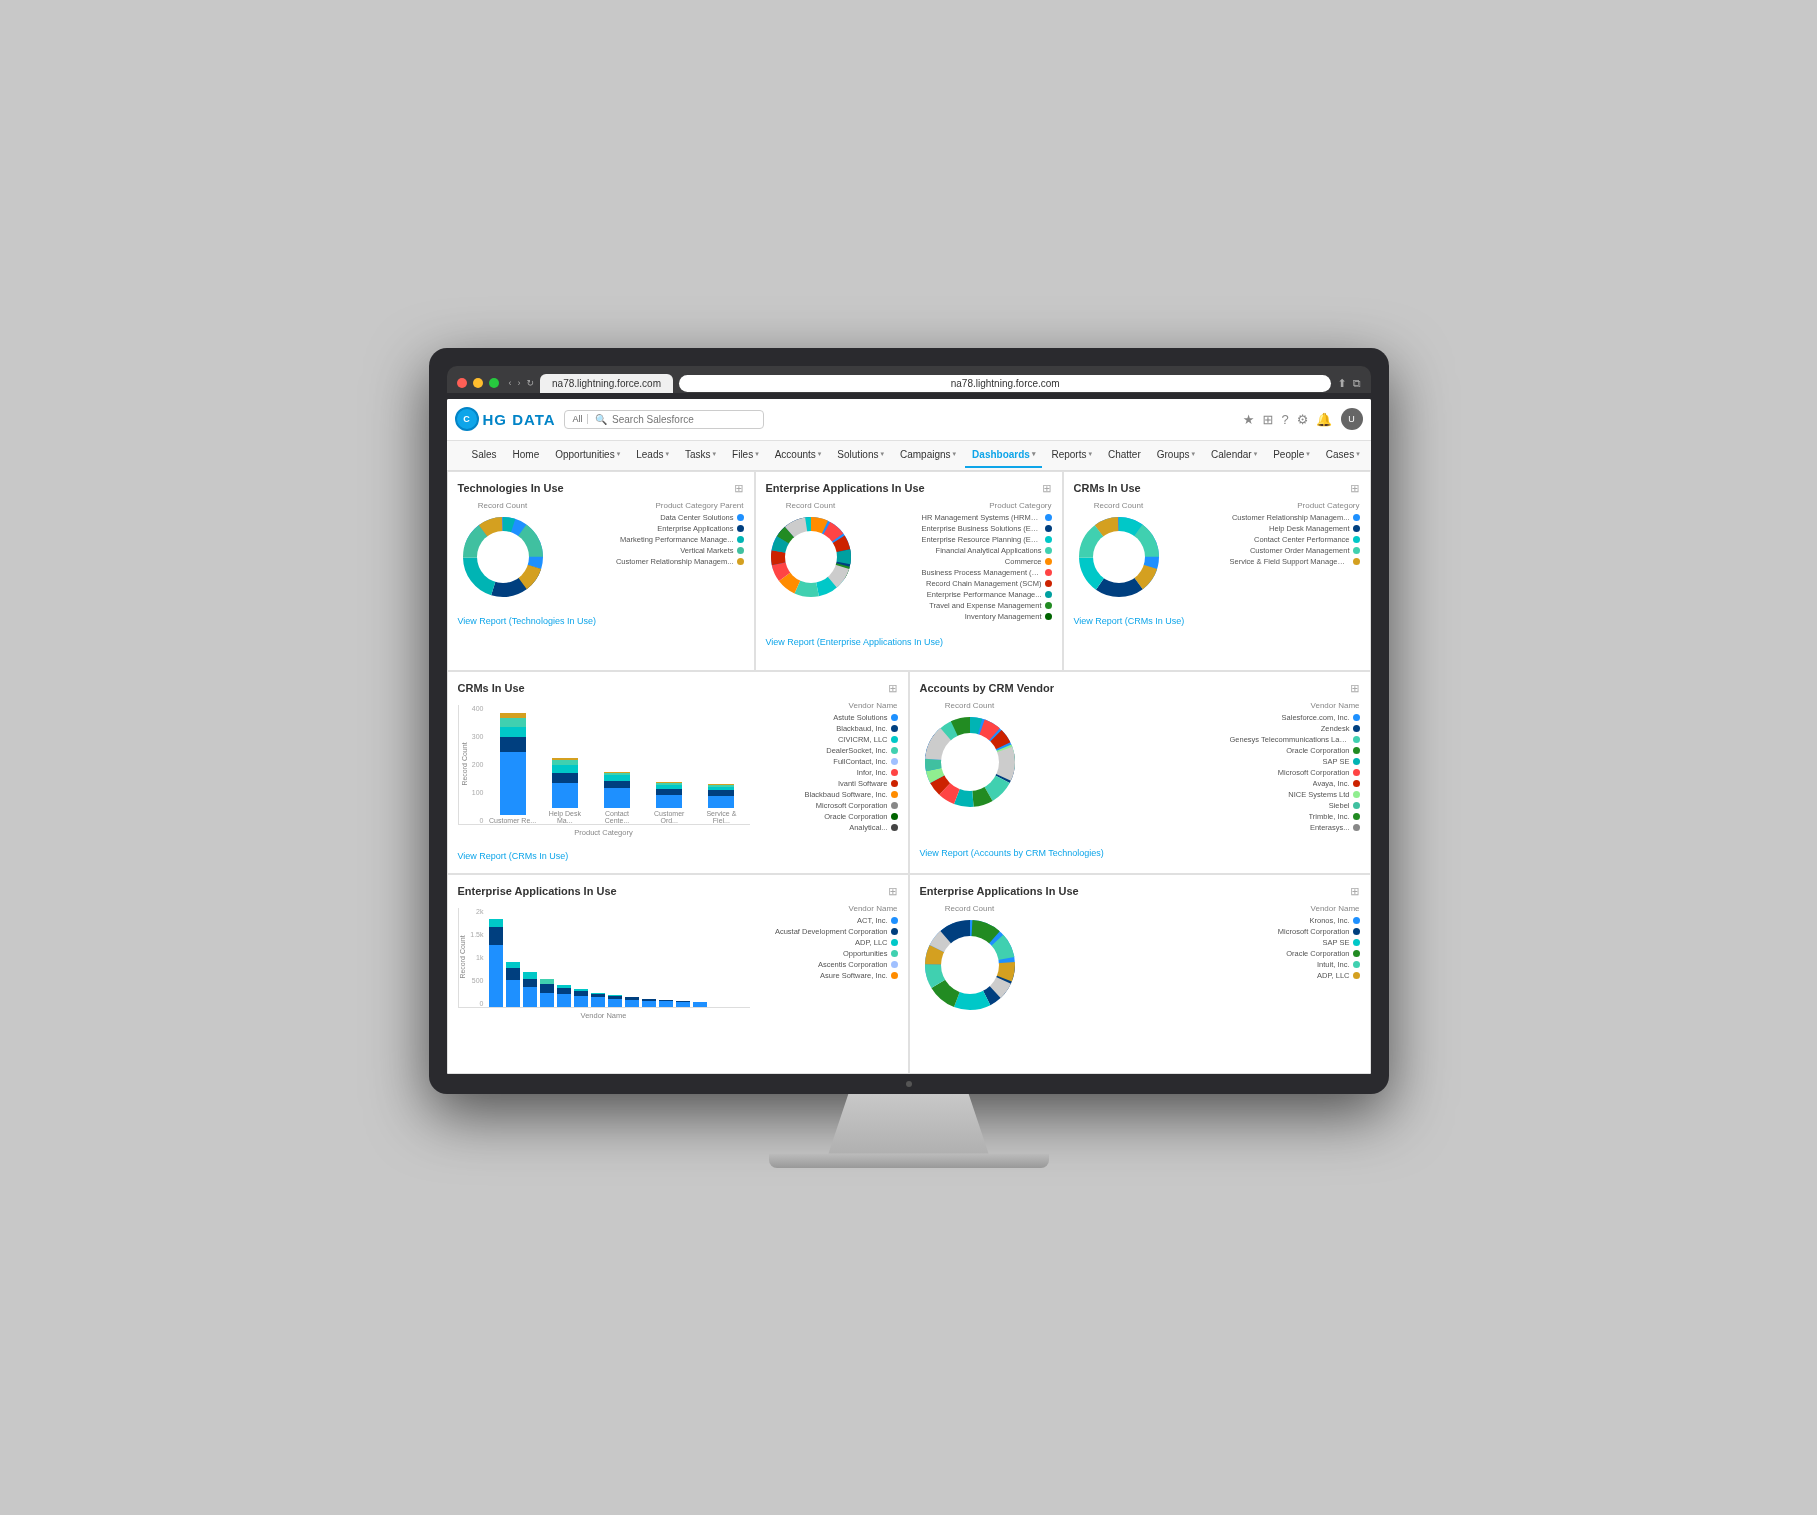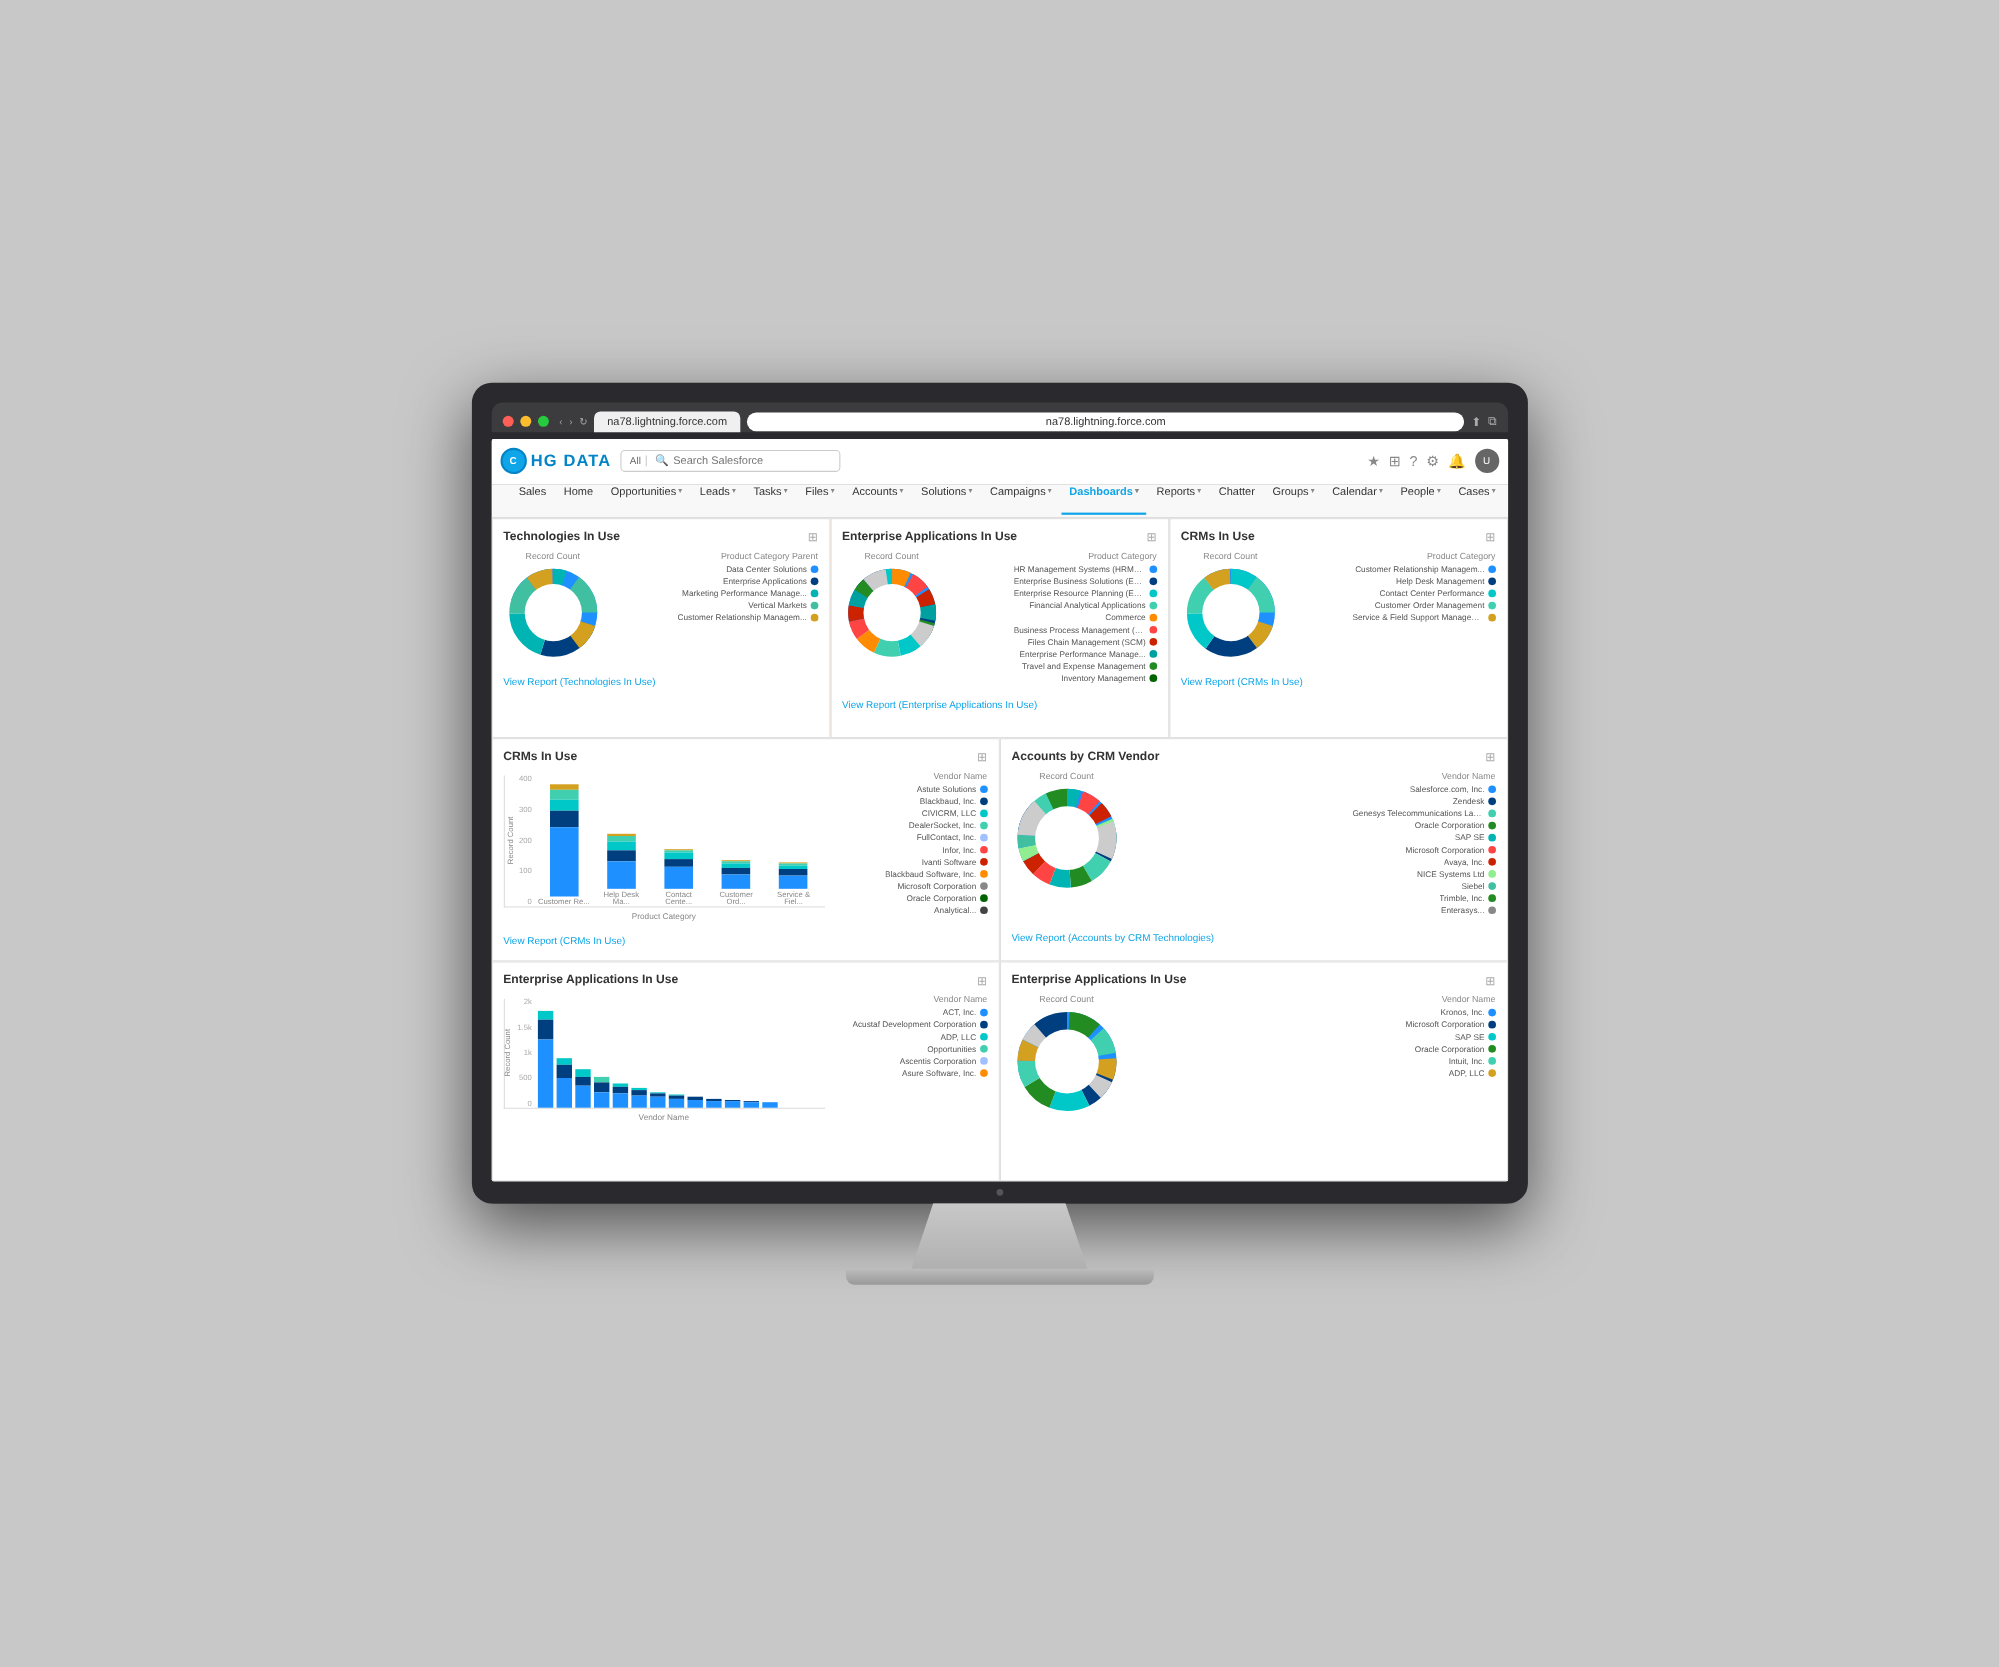--- a/index.html
+++ b/index.html
@@ -133,20 +133,21 @@
     }
     .sf-nav-dots span {
       background: #666;
       border-radius: 1px;
       display: block;
     }
     .sf-nav-item {
       padding: 0 7px;
       height: 26px;
       display: flex;
+      align-items: center;
       gap: 2px;
       cursor: pointer;
       color: #333;
       border-bottom: 2px solid transparent;
       white-space: nowrap;
       font-size: 10px;
     }
     .sf-nav-item.active {
       border-bottom: 2px solid #0ea5e9;
       color: #0ea5e9;
@@ -505,21 +506,21 @@
                 </div>
               <div class="legend-item">
                   <span class="legend-text">Commerce</span>
                   <span class="legend-dot" style="background:#ff8c00;"></span>
                 </div>
               <div class="legend-item">
                   <span class="legend-text">Business Process Management (B...</span>
                   <span class="legend-dot" style="background:#ff4444;"></span>
                 </div>
               <div class="legend-item">
-                  <span class="legend-text">Files Chain Management (SCM)</span>
+                  <span class="legend-text">Record Chain Management (SCM)</span>
                   <span class="legend-dot" style="background:#cc2200;"></span>
                 </div>
               <div class="legend-item">
                   <span class="legend-text">Enterprise Performance Manage...</span>
                   <span class="legend-dot" style="background:#00a0a0;"></span>
                 </div>
               <div class="legend-item">
                   <span class="legend-text">Travel and Expense Management</span>
                   <span class="legend-dot" style="background:#228b22;"></span>
                 </div>

